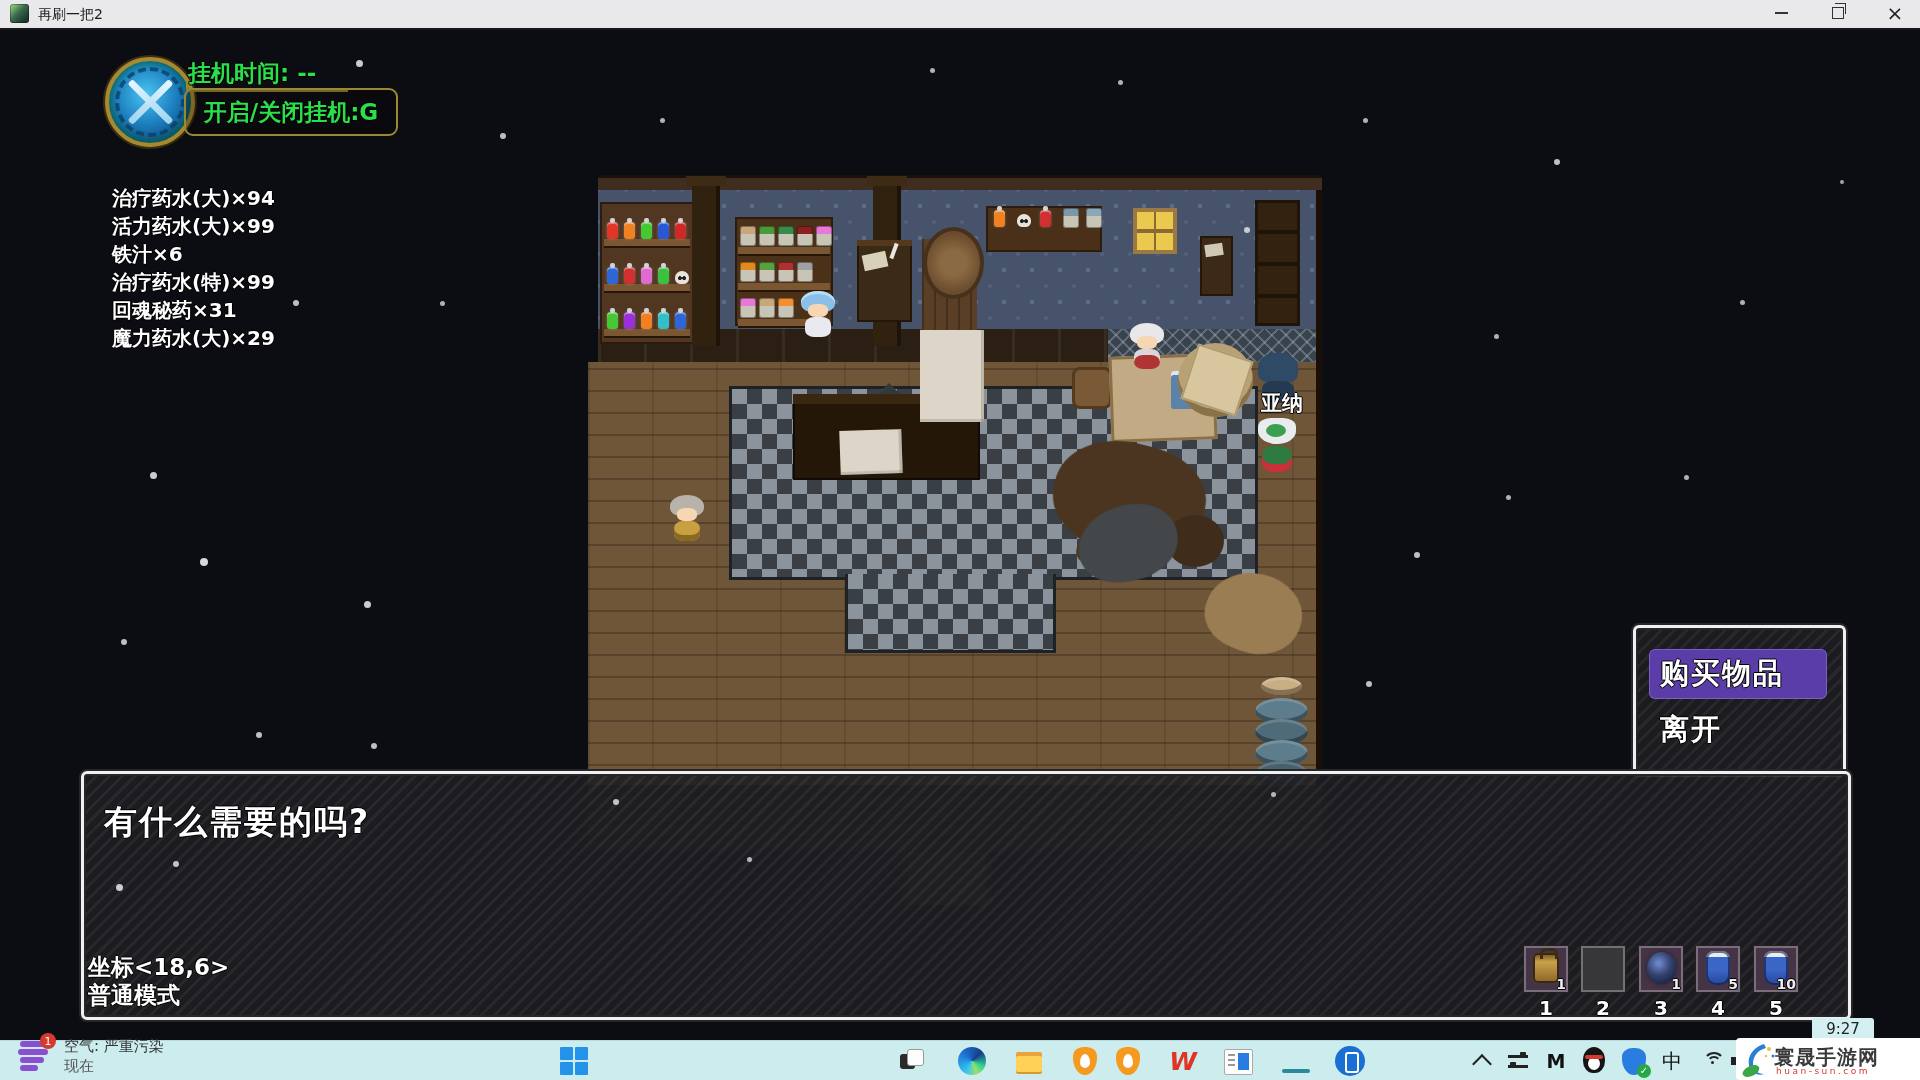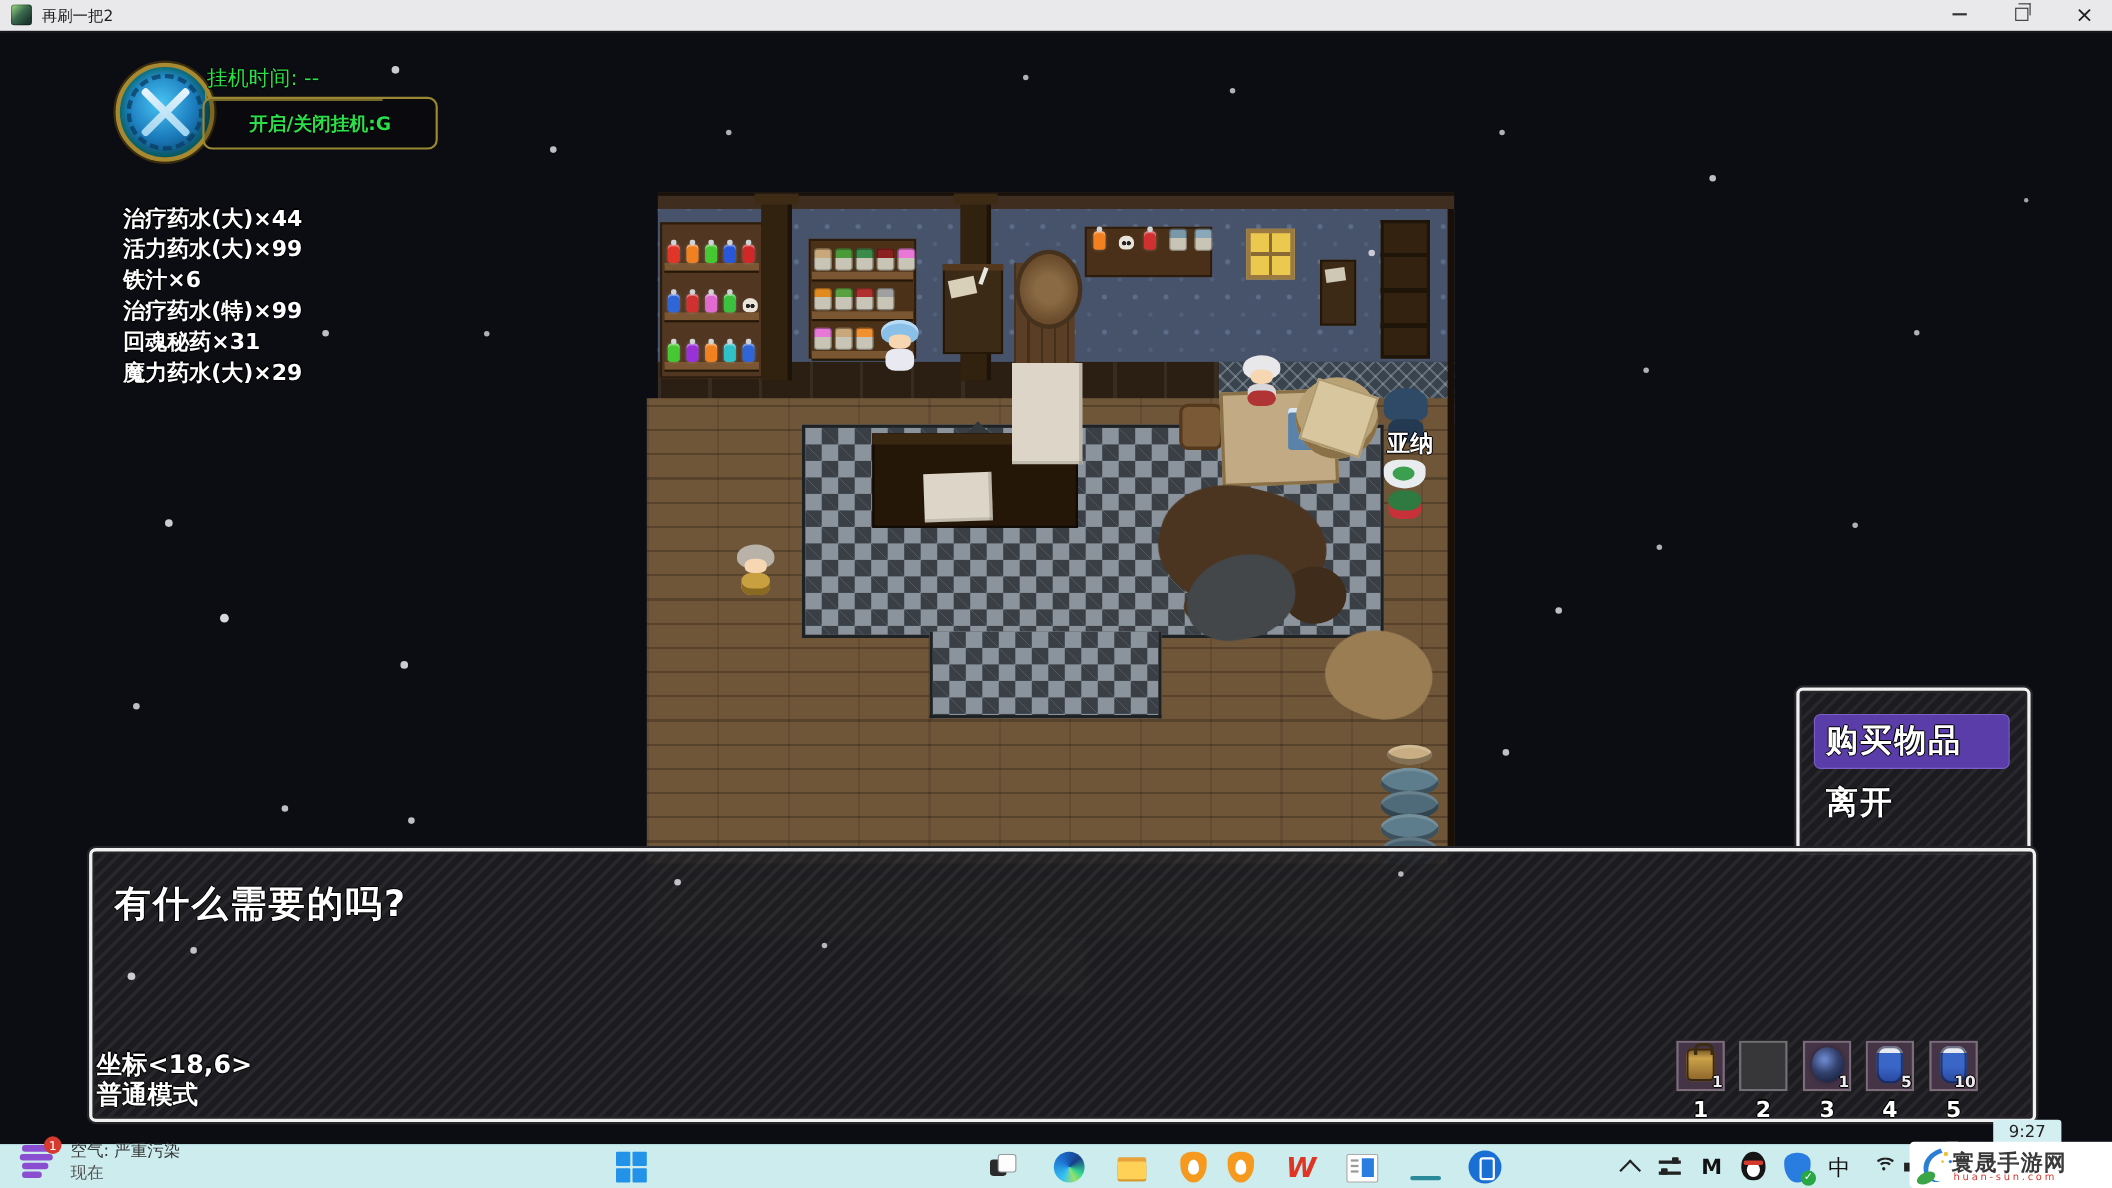--- a/index.html
+++ b/index.html
@@ -17,24 +17,24 @@
   #btn-max i::before{content:"";position:absolute;left:2px;top:-5px;width:10px;height:10px;border:1.6px solid #333;border-bottom:none;border-left:none;}
   #btn-close i{font-style:normal;font-size:20px;line-height:20px;color:#222;}
   .ol-soft{text-shadow:-1px 0 #000,1px 0 #000,0 -1px #000,0 1px #000;}
   
   #afk-emblem{position:absolute;left:105px;top:57px;width:82px;height:82px;border-radius:50%;
     background:radial-gradient(circle at 45% 40%,#49c4f2 0%,#1d7fc0 45%,#083a60 90%);
     border:4px solid #a8892f;box-shadow:0 0 0 2px #3a2e10,inset 0 0 10px #063;}
   #afk-emblem .sw{position:absolute;left:38px;top:12px;width:7px;height:58px;background:linear-gradient(#e8f6ff,#9fd4ee);border-radius:3px;}
   #afk-emblem .sw.a{transform:rotate(45deg)}#afk-emblem .sw.b{transform:rotate(-45deg)}
   #afk-emblem .ring{position:absolute;left:6px;top:6px;width:62px;height:62px;border-radius:50%;border:4px dashed rgba(10,60,100,.75);}
-  #afk-time{position:absolute;left:188px;top:58px;font-size:19px;font-weight:normal;color:#2bdf4a;text-align:right;}
+  #afk-time{position:absolute;left:188px;top:58px;font-size:23px;font-weight:bold;color:#2bdf4a;text-align:right;}
   #afk-underline{position:absolute;left:186px;top:80px;width:160px;height:10px;border-left:2px solid #9a8833;border-bottom:2px solid #9a8833;border-radius:0 0 0 4px;}
   #afk-toggle{position:absolute;left:184px;top:88px;width:210px;height:44px;border:2px solid #9a8833;border-radius:9px;
-     display:flex;align-items:center;justify-content:center;font-size:17px;font-weight:bold;color:#2bdf4a;background:rgba(0,0,0,.25);}
+     display:flex;align-items:center;justify-content:center;font-size:23px;font-weight:bold;color:#2bdf4a;background:rgba(0,0,0,.25);}
   #inv-list{position:absolute;left:112px;top:184px;}
   .inv-item{font-size:20px;font-weight:bold;color:#fff;line-height:28px;white-space:nowrap;}
   
   #scene{position:absolute;left:576px;top:143px;width:750px;height:762px;}
   #scene *{position:absolute;}
   .beam{left:22px;top:32px;width:724px;height:17px;background:#3f2e1f;border-top:3px solid #17110a;}
   .wallpaper{left:22px;top:47px;width:724px;height:141px;background-color:#46536b;
      background-image:radial-gradient(circle,#5d6c88 2px,transparent 2.6px),radial-gradient(circle,#51607c 1.6px,transparent 2.2px);
      background-size:28px 32px,28px 32px;background-position:0 0,14px 16px;}
   .panelstrip{left:22px;top:186px;width:724px;height:34px;background:#2b1f13;
@@ -334,21 +334,21 @@
   <div id="afk-emblem">
     <div class="ring"></div>
     <div class="sw a"></div>
     <div class="sw b"></div>
   </div>
   <div id="afk-time" class="ol-soft">挂机时间: --</div>
   <div id="afk-underline"></div>
   <div id="afk-toggle" class="ol-soft">开启/关闭挂机:G</div>
 
   <div id="inv-list">
-    <div class="inv-item ol-soft">治疗药水(大)×44</div>
+    <div class="inv-item ol-soft">治疗药水(大)×94</div>
     <div class="inv-item ol-soft">活力药水(大)×99</div>
     <div class="inv-item ol-soft">铁汁×6</div>
     <div class="inv-item ol-soft">治疗药水(特)×99</div>
     <div class="inv-item ol-soft">回魂秘药×31</div>
     <div class="inv-item ol-soft">魔力药水(大)×29</div>
   </div>
 
   <div class="msgbox" id="choicebox">
     <div class="choice sel ol-soft" style="top:22px;">购买物品</div>
     <div class="choice ol-soft" style="top:78px;">离开</div>

